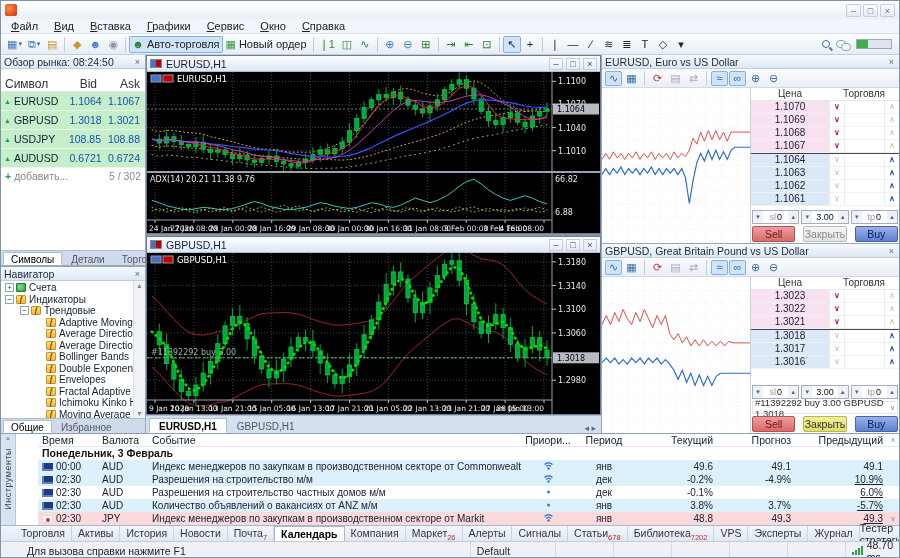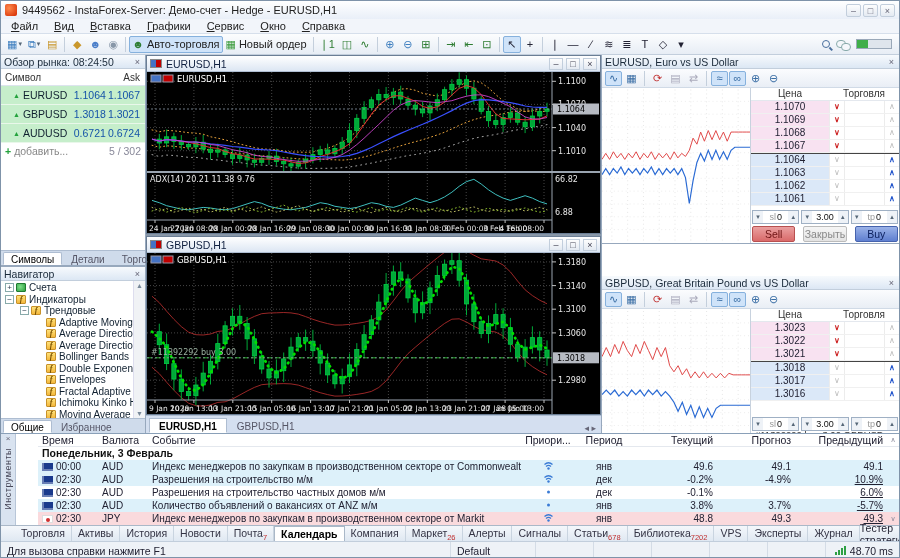--- a/index.html
+++ b/index.html
@@ -35,25 +35,25 @@
   .main{flex:none;height:378px;display:flex;}
   .leftcol{width:145px;flex:none;display:flex;flex-direction:column;border-right:1px solid #97a8bd;background:#fff;}
   .centercol{width:455px;flex:none;display:flex;flex-direction:column;background:#8897a8;}
   .rightcol{flex:1;display:flex;flex-direction:column;border-left:1px solid #97a8bd;background:#fff;}
 
   .phead{height:14px;flex:none;display:flex;align-items:center;background:linear-gradient(#f7fafd,#dce7f4);border-bottom:1px solid #c2cedc;padding:0 3px;font-size:10.5px;color:#1a2a3a;}
   .phead .x{margin-left:auto;font-size:9px;color:#667;padding:0 2px;}
 
   
   .mwatch{height:212px;flex:none;display:flex;flex-direction:column;border-bottom:2px solid #97a8bd;}
-  .mw-h{height:17px;display:flex;align-items:center;border-bottom:1px solid #dde4ee;font-size:10px;color:#333;}
+  .mw-h{height:23px;display:flex;align-items:flex-end;border-bottom:1px solid #dde4ee;font-size:12px;color:#333;}
   .mw-h span{padding:0 4px;}
   .mw-c1{flex:1;}.mw-c2{width:44px;text-align:right;margin-top:40px;}.mw-c3{width:44px;text-align:right;padding-right:5px!important;}
   .mw-row{height:19px;display:flex;align-items:center;background:#c6eecb;border-bottom:1px solid #e9f7ea;font-size:10.5px;}
-  .mw-row .sym{flex:1;display:flex;align-items:center;gap:3px;padding-left:12px;color:#102030;}
+  .mw-row .sym{flex:1;display:flex;align-items:center;gap:3px;padding-left:3px;color:#102030;}
   .mw-row .up{color:#23a23c;font-size:7px;}
   .mw-row .bid,.mw-row .ask{width:44px;text-align:right;color:#1553a8;}
   .mw-row .ask{padding-right:5px;}
   .mw-add{height:16px;display:flex;align-items:center;font-size:10.5px;color:#888;padding:0 4px;}
   .mw-add .plus{color:#23a23c;font-weight:bold;margin-right:3px;}
   .mw-add .cnt{margin-left:auto;color:#889;}
   .mw-fill{flex:1;background:#fff;}
   .ptabs{height:15px;flex:none;display:flex;align-items:flex-end;background:#cfdbeb;border-top:1px solid #aebdd1;padding-left:2px;gap:1px;}
   .ptab{font-size:10px;color:#556;padding:0 7px;height:13px;line-height:13px;border:1px solid transparent;}
   .ptab.active{background:#fff;border:1px solid #aebdd1;border-bottom-color:#fff;border-radius:2px 2px 0 0;color:#000;}
@@ -141,36 +141,35 @@
   .sc{font-size:7px;color:#889;text-align:center;padding:0!important;}
 
   
   .btabs{height:16px;flex:none;display:flex;align-items:center;background:linear-gradient(#f4f7fb,#dfe8f2);border-top:1px solid #aab8c8;font-size:10.5px;padding-left:14px;}
   .btab{padding:0 6px;height:16px;line-height:15px;color:#334;border-right:1px solid #c9d4e0;white-space:nowrap;}
   .btab sub{color:#c03030;font-size:7.5px;}
   .btab.active{background:#fff;border:1px solid #aab8c8;border-bottom:none;font-weight:bold;color:#000;}
   .btabs .tester{margin-left:auto;padding-right:8px;color:#223;}
   .status{height:18px;flex:none;display:flex;align-items:center;background:#eef2f7;border-top:1px solid #c2cedc;font-size:10.5px;color:#223;}
   .seg{height:100%;display:flex;align-items:center;padding:0 6px;border-right:1px solid #d4dce6;}
-  .seg.help{width:450px;}
+  .seg.help{width:450px;margin-left:20px;}
   .seg.prof{width:85px;}
   .seg.sp{width:58px;}
   .seg.lat{flex:1;justify-content:flex-end;border-right:none;gap:4px;}
   .sigbars{display:flex;align-items:flex-end;gap:1px;height:9px;}
   .sigbars i{width:2px;background:#2ea043;display:block;}
   .glyph{font-size:11px;line-height:1;}
 </style>
 </head>
 <body>
 
 <div class="app">
 
   <div class="titlebar">
     <span class="logo"></span>
-    <span class="titletext">9449562 - InstaForex-Server: Демо-счет - Hedge - EURUSD,H1</span>
     <span class="winctl">
       <span class="wbtn">–</span>
       <span class="wbtn">□</span>
       <span class="wbtn">×</span>
     </span>
   </div>
 
   <div class="menubar" id="menubar">
       <div class="mitem">Файл</div>
       <div class="mitem">Вид</div>
@@ -306,20 +305,28 @@
               <span class="bid">1.1064</span>
               <span class="ask">1.1067</span>
             </div>
             <div class="mw-row">
               <span class="sym">
                 <span class="up">▲</span>
                 <span>GBPUSD</span>
               </span>
               <span class="bid">1.3018</span>
               <span class="ask">1.3021</span>
+            </div>
+            <div class="mw-row">
+              <span class="sym">
+                <span class="up">▲</span>
+                <span>USDJPY</span>
+              </span>
+              <span class="bid">108.85</span>
+              <span class="ask">108.88</span>
             </div>
             <div class="mw-row">
               <span class="sym">
                 <span class="up">▲</span>
                 <span>AUDUSD</span>
               </span>
               <span class="bid">0.6721</span>
               <span class="ask">0.6724</span>
             </div>
           </div>
@@ -934,21 +941,21 @@
                 </div>
                 <div class="btnrow">
                   <div class="b sell">Sell</div>
                   <div class="b close">Закрыть</div>
                   <div class="b buy">Buy</div>
                 </div>
               </div>
             </div>
           </div>
         </div>
-      <div class="dom" id="domGBP" style="border-bottom:none;margin-top:32px;">
+      <div class="dom" id="domGBP" style="border-bottom:none;">
           <div class="phead">
             <span>GBPUSD, Great Britain Pound vs US Dollar</span>
             <span class="x">×</span>
           </div>
           <div class="domtb">
             <span class="dbtn pressed">
               <span class="glyph" style="">∿</span>
             </span>
             <span class="dbtn">
               <span class="glyph" style="">▦</span>

